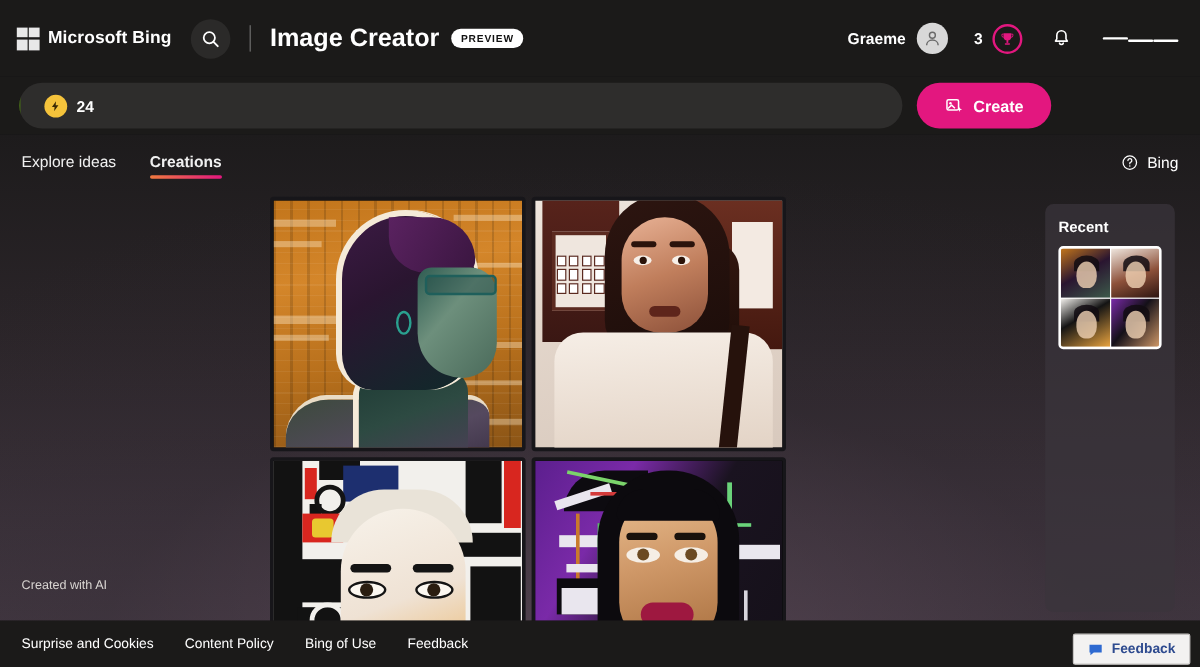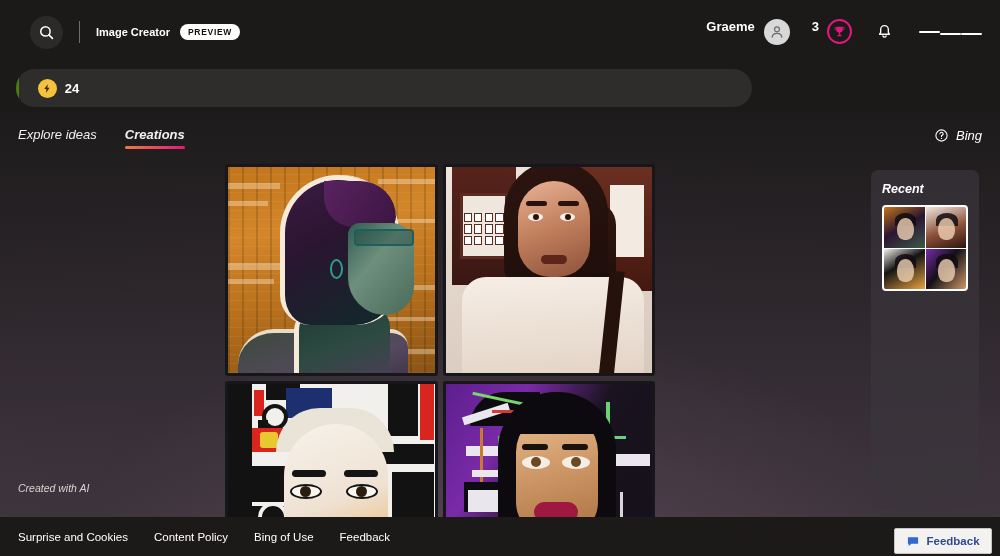--- a/index.html
+++ b/index.html
@@ -40,32 +40,32 @@
     width: 33px; height: 33px; border-radius: 50%;
     background: #2b2a29;
     display: flex; align-items: center; justify-content: center;
     margin-left: 16px;
     cursor: pointer;
   }
   .hdr-divider {
     width: 1px; height: 22px; background: #6e6e6e;
     margin: 0 16px;
   }
-  .app-title { color: #ffffff; font-size: 11px; font-weight: 700; white-space: nowrap; }
+  .app-title { color: #ffffff; font-size: 21px; font-weight: 700; white-space: nowrap; }
   .preview-pill {
     margin-left: 10px;
     background: #ffffff; color: #111111;
     font-size: 8.5px; font-weight: 700; letter-spacing: .7px;
     border-radius: 9px;
     padding: 3px 8px 3px 8px;
     white-space: nowrap;
   }
   .hdr-right {
     margin-left: auto;
-    display: flex; gap: 0;
+    display: flex; align-items: center; gap: 0;
   }
   .user-name { color: #ffffff; font-size: 13px; font-weight: 600; margin-right: 9px; white-space: nowrap; }
   .avatar {
     width: 26px; height: 26px; border-radius: 50%;
     background: #d8d8d8;
     display: flex; align-items: center; justify-content: center;
     cursor: pointer;
   }
   .rewards-count { color: #ffffff; font-size: 13px; font-weight: 600; margin-left: 22px; margin-right: 8px; }
   .rewards-badge {
@@ -103,21 +103,21 @@
     flex: 1 1 auto;
     color: #e6e6e6;
     font-size: 12.6px;
     padding: 0 14px 0 16px;
     white-space: nowrap; overflow: hidden;
     line-height: 38px;
   }
   .boost-zone {
     flex: 0 0 auto;
     width: 82px; height: 38px;
-    border-left: 3px solid #4d7c0f;
+    border-left: 1px solid #4d7c0f;
     display: flex; align-items: center; justify-content: center;
     gap: 8px;
     cursor: pointer;
   }
   .boost-coin {
     width: 19px; height: 19px; border-radius: 50%;
     background: #f5c33b;
     display: flex; align-items: center; justify-content: center;
   }
   .boost-num { color: #ffffff; font-size: 13px; font-weight: 600; }
@@ -144,21 +144,20 @@
   }
 
   
   .stage {
     position: absolute; left: 0; top: 112px;
     width: 1000px; height: 444px;
     background:
       radial-gradient(ellipse 760px 420px at 50% 100%, rgba(96,76,92,0.55) 0%, rgba(50,42,52,0.25) 55%, rgba(24,22,26,0) 100%),
       linear-gradient(180deg, #1d1b1c 0%, #2b2529 38%, #3a3139 72%, #453a44 100%);
     overflow: hidden;
-    font-style: italic;
   }
 
   .tabsrow {
     position: absolute; left: 0; top: 0;
     width: 1000px; height: 46px;
     display: flex; align-items: center;
     padding: 0 18px;
   }
   .tab {
     position: relative;
@@ -438,20 +437,29 @@
   }
   .fb-label { color: #2e4b8f; font-size: 11.5px; font-weight: 600; }
 </style>
 </head>
 <body>
 
 <div id="app">
 
   <div class="header">
 
+    <div class="ms-logo-wrap">
+      <span class="ms-grid">
+        <i></i>
+          <i></i>
+          <i></i>
+          <i></i>
+      </span>
+      <span class="ms-word">Microsoft Bing</span>
+    </div>
 
     <div class="search-circle">
       <svg width="17" height="17" viewBox="0 0 24 24">
         <circle cx="10.5" cy="10.5" r="6.6" fill="none" stroke="#ffffff" stroke-width="2.1"></circle>
         <line x1="15.4" y1="15.4" x2="20.4" y2="20.4" stroke="#ffffff" stroke-width="2.3" stroke-linecap="round"></line>
       </svg>
     </div>
 
     <div class="hdr-divider"></div>
 
@@ -495,20 +503,29 @@
       <div class="boost-zone">
         <span class="boost-coin">
           <svg width="10" height="11" viewBox="0 0 24 24">
             <path d="M13.6 2 5.5 13.4h5.2L9.8 22l8.6-11.8h-5.4z" fill="#3a2a05"></path>
           </svg>
         </span>
         <span class="boost-num">24</span>
       </div>
     </div>
 
+    <button class="create-btn">
+      <svg width="16" height="16" viewBox="0 0 24 24">
+        <rect x="3.2" y="4.6" width="14.5" height="13" rx="2" fill="none" stroke="#ffffff" stroke-width="1.9"></rect>
+        <circle cx="7.6" cy="9" r="1.5" fill="#ffffff"></circle>
+        <path d="M4.4 15.6 9 11.4l4.2 4" fill="none" stroke="#ffffff" stroke-width="1.8" stroke-linejoin="round"></path>
+        <path d="M19 13.6l.85 2.3 2.3.85-2.3.85-.85 2.3-.85-2.3-2.3-.85 2.3-.85z" fill="#ffffff"></path>
+      </svg>
+      <span>Create</span>
+    </button>
 
   </div>
 
   <div class="stage">
 
     <div class="tabsrow">
       <div class="tab">
         <span>Explore ideas</span>
       </div>
       <div class="tab active">

